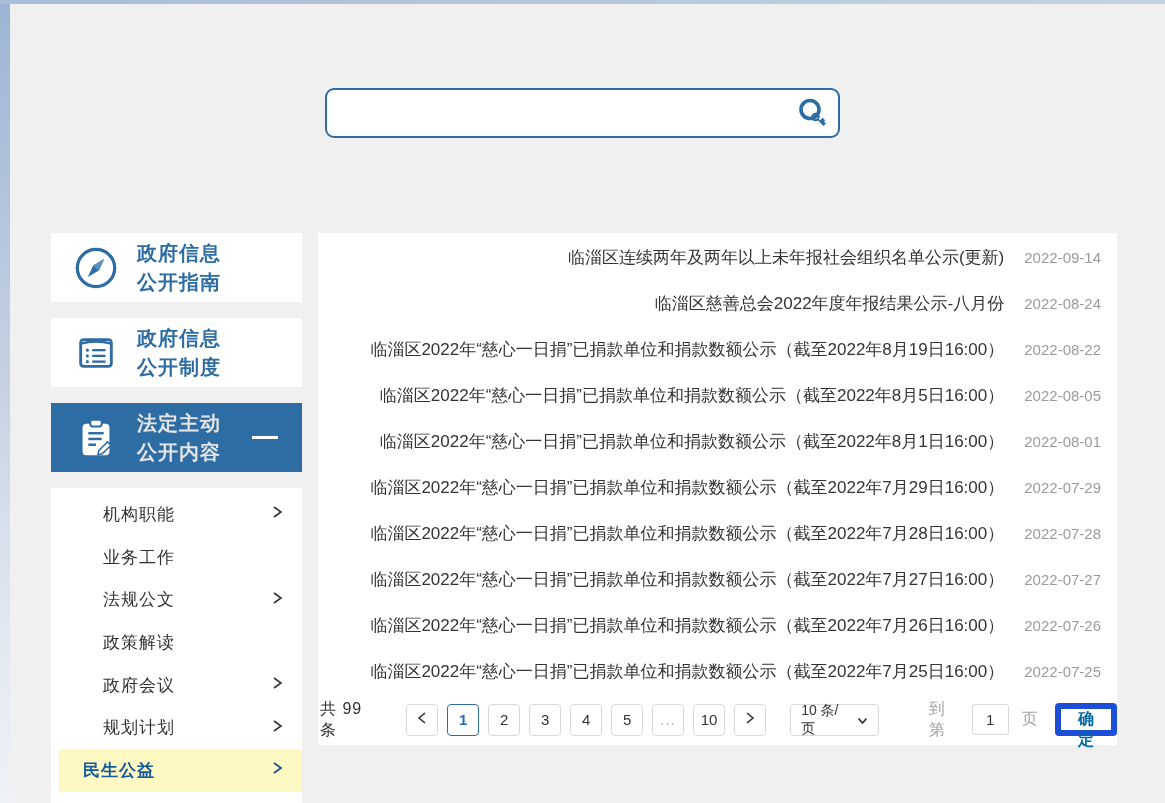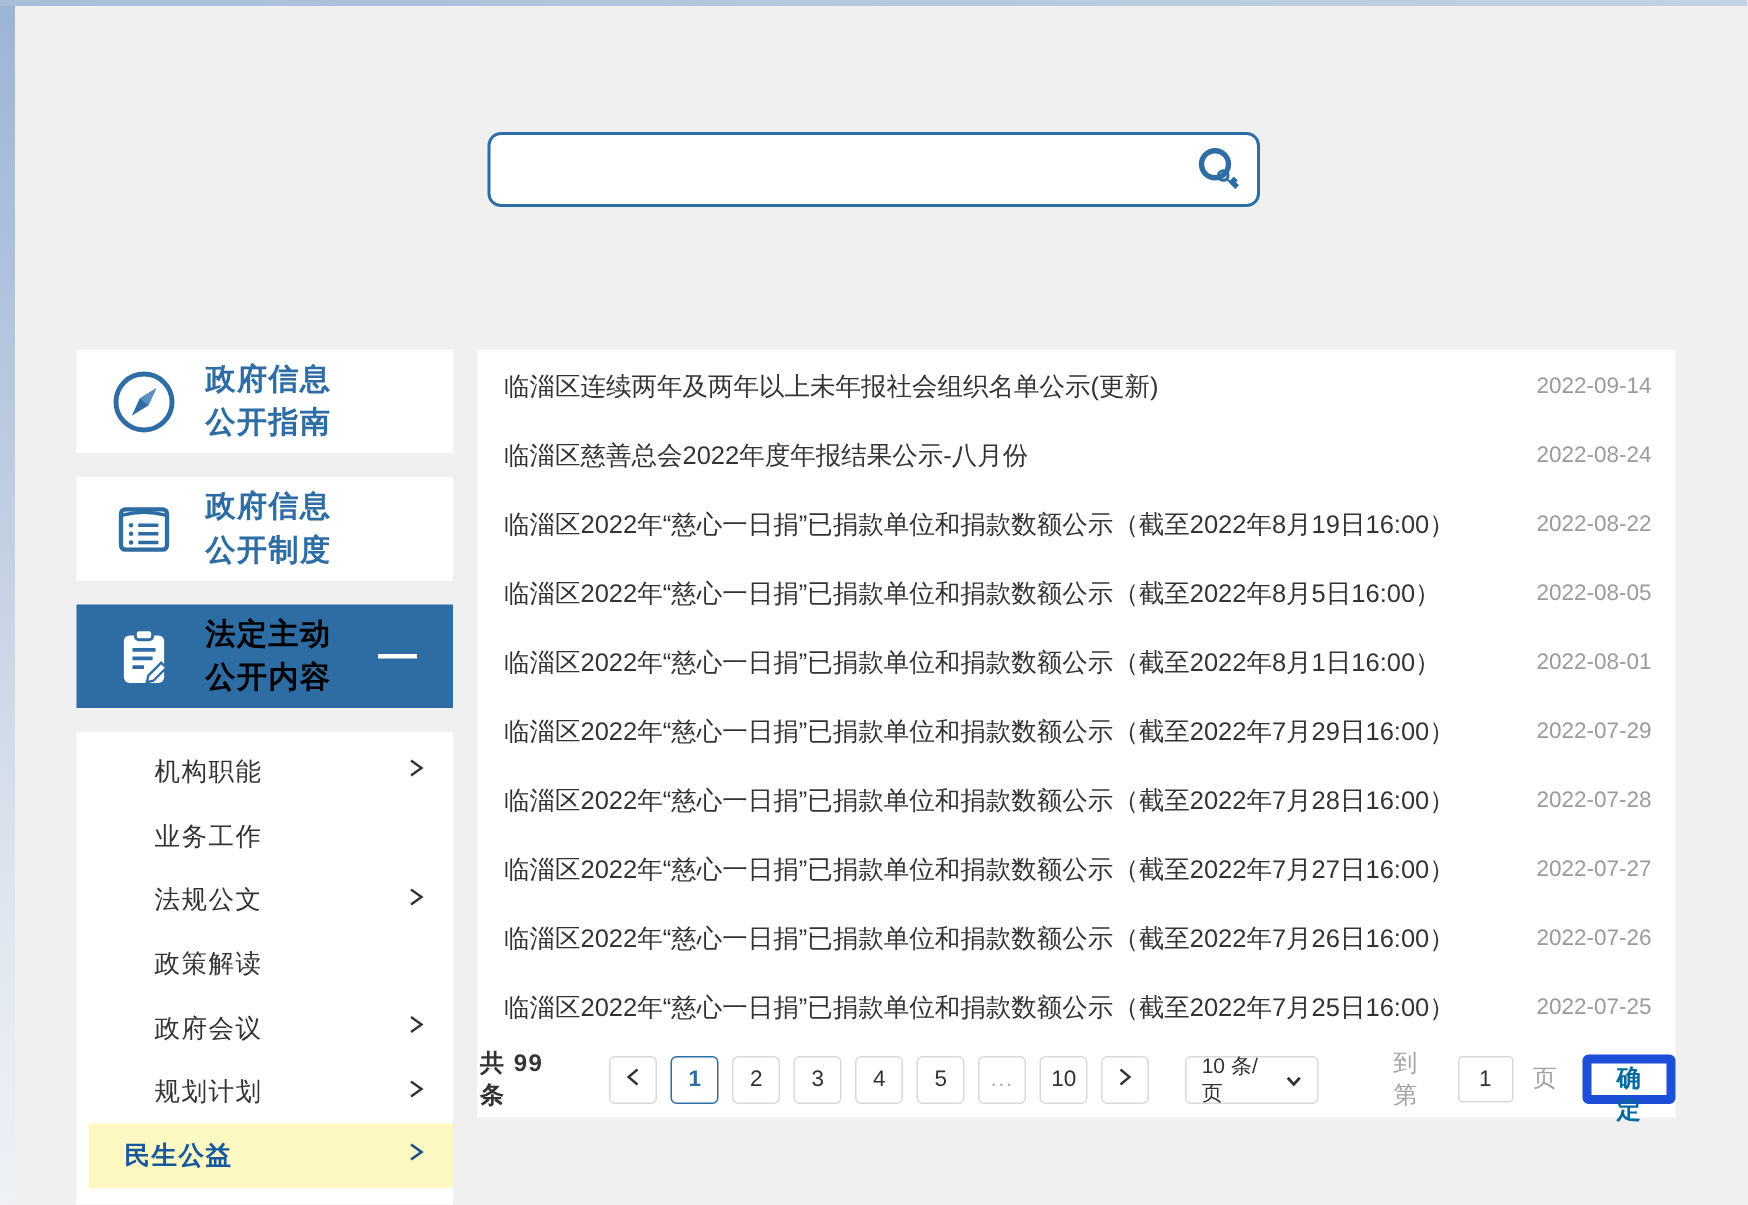--- a/index.html
+++ b/index.html
@@ -41,46 +41,46 @@
   .side-card {
     height:69px; margin-bottom:16px; background:#fff;
     display:flex; align-items:center; padding:0 14px 0 20px; cursor:pointer;
   }
   .side-card .icon { width:50px; height:50px; display:flex; align-items:center; justify-content:center; flex:0 0 50px; }
   .card-text {
     margin-left:16px; display:flex; flex-direction:column;
     font-size:20px; font-weight:bold; color:#2e6da4; line-height:29px; letter-spacing:1px;
   }
   .side-card.active { background:#2e6da4; }
-  .side-card.active .card-text { color:#000000; }
+  .side-card.active .card-text { color:#e5e5e5; }
   .minus-bar { margin-left:auto; margin-right:10px; width:26px; height:3px; background:#fff; }
   .submenu { background:#fff; padding-top:5px; height:331px; overflow:hidden; }
   .sub-item {
     height:42.7px; display:flex; align-items:center;
     padding:0 18px 0 52px; font-size:17px; color:#333; cursor:pointer; letter-spacing:1px;
   }
   .sub-item .sub-label { flex:1; }
   .sub-item.highlight {
     margin-left:8px; padding-left:24px; background:#fef9c3;
     color:#15589f; font-weight:bold;
   }
   .side-bottom-bar { position:absolute; bottom:0; left:0; width:251px; height:4px; background:#2e6da4; }
   
   .panel { position:absolute; left:318px; top:233px; width:799px; height:512px; background:#fff; }
-  .news-list { list-style:none; padding-top:1px; }
+  .news-list { list-style:none; padding-top:1px;text-align:right; }
   .news-row {
     height:46px; display:flex; align-items:center; padding:0 16px 0 18px; cursor:pointer;
   }
   .news-title { flex:1; font-size:17px; color:#333; white-space:nowrap; overflow:hidden; }
   .news-date { font-size:15px; color:#9b9b9b; margin-left:20px; flex:0 0 auto; }
   
   .pagination {
     height:51px; display:flex; align-items:center; padding:0 0 0 2px; font-size:15px;
   }
-  .total { color:#333; font-size:16px; margin-right:24px; letter-spacing:1px;font-weight:bold; }
+  .total { color:#333; font-size:16px; margin-right:24px; letter-spacing:1px; }
   .pg-btn {
     min-width:32px; height:32px; margin-right:9px; background:#fff;
     border:1px solid #d9d9d9; border-radius:4px; font-size:15px; color:#333;
     cursor:pointer; display:flex; align-items:center; justify-content:center;
     font-family:"Liberation Sans","DejaVu Sans",sans-serif;
   }
   .pg-btn.active { border-color:#2e6da4; color:#2e6da4; font-weight:bold; }
   .pg-btn.ellipsis { color:#b0b0b0; letter-spacing:1px; }
   .page-size {
     height:32px; margin-left:15px; margin-right:0; padding:12px 10px;

